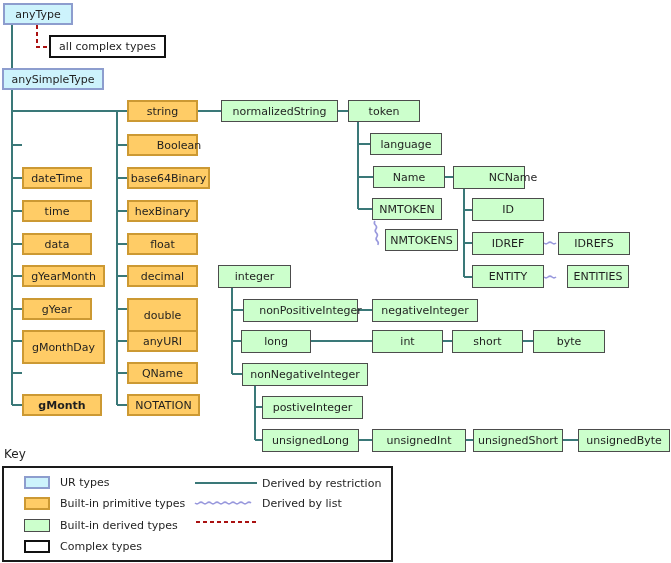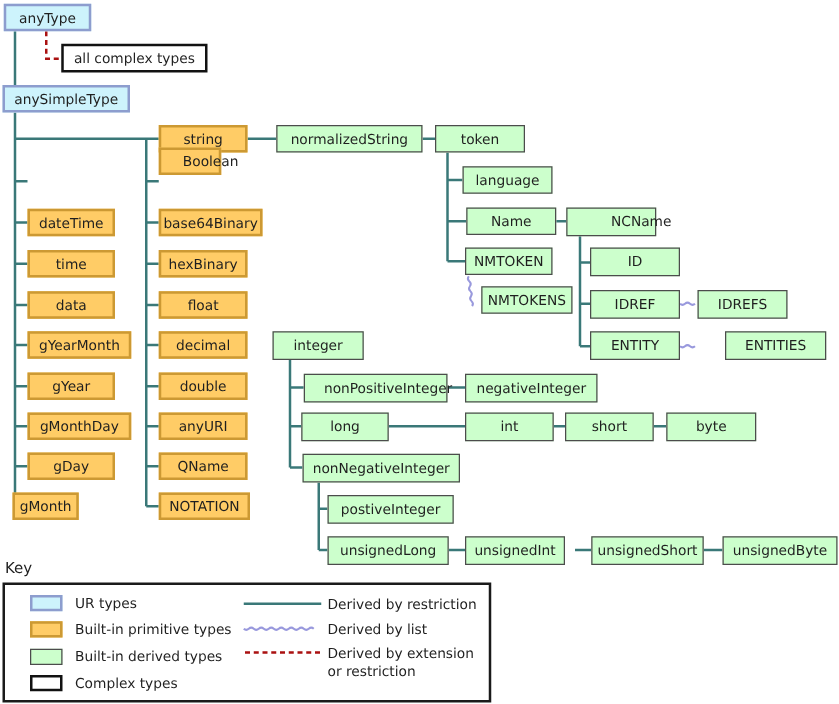--- a/index.html
+++ b/index.html
@@ -43,24 +43,20 @@
     <div class="krow" style="top:50px">
       <span class="swatch derived"></span>
       <span class="klabel">Built-in derived types</span>
     </div>
     <div class="krow" style="top:71px">
       <span class="swatch complex"></span>
       <span class="klabel">Complex types</span>
     </div>
     <div class="slabel" style="top:8px">Derived by restriction</div>
     <div class="slabel" style="top:28px">Derived by list</div>
-    <div class="slabel" style="top:47px">
-      <div>Derived by extension</div>
-      <div>or restriction</div>
-    </div>
   </div>
 
   <svg class="edges" viewBox="0 0 671 563">
       <path d="M 12 25 L 12 68" stroke="#3a7878" stroke-width="2" fill="none"></path>
       <path d="M 37 25 L 37 47 L 49 47" stroke="#aa1111" stroke-width="2" fill="none" stroke-dasharray="4 3"></path>
       <path d="M 12 90 L 12 405" stroke="#3a7878" stroke-width="2" fill="none"></path>
       <path d="M 12 111 L 127 111" stroke="#3a7878" stroke-width="2" fill="none"></path>
       <path d="M 117 111 L 117 405" stroke="#3a7878" stroke-width="2" fill="none"></path>
       <path d="M 12 145 L 22 145" stroke="#3a7878" stroke-width="2" fill="none"></path>
       <path d="M 12 178 L 22 178" stroke="#3a7878" stroke-width="2" fill="none"></path>
@@ -114,52 +110,51 @@
     </svg>
   <div class="nodes">
       <div class="node ur" style="left: 3px; top: 3px; width: 70px; height: 22px;">anyType</div>
       <div class="node complex" style="left: 49px; top: 35px; width: 117px; height: 23px;">all complex types</div>
       <div class="node ur" style="left: 2px; top: 68px; width: 102px; height: 22px; text-align: right;">anySimpleType</div>
       <div class="node primitive" style="left: 22px; top: 167px; width: 70px; height: 22px;">dateTime</div>
       <div class="node primitive" style="left: 22px; top: 200px; width: 70px; height: 22px;">time</div>
       <div class="node primitive" style="left: 22px; top: 233px; width: 70px; height: 22px;">data</div>
       <div class="node primitive" style="left: 22px; top: 265px; width: 83px; height: 22px;">gYearMonth</div>
       <div class="node primitive" style="left: 22px; top: 298px; width: 70px; height: 22px;">gYear</div>
-      <div class="node primitive" style="left: 22px; top: 330px; width: 83px; height: 22px;">gMonthDay</div>
-      <div class="node primitive" style="left: 22px; top: 362px; width: 70px; height: 22px;">gDay</div>
-      <div class="node primitive" style="left: 10px; top: 394px; width: 53px; height: 22px;">gMonth</div>
+      <div class="node primitive" style="left: 22px; top: 330px; width: 83px; height: 34px;">gMonthDay</div>
+      <div class="node primitive" style="left: 22px; top: 394px; width: 80px; height: 22px; font-weight: bold;">gMonth</div>
       <div class="node primitive" style="left: 127px; top: 100px; width: 71px; height: 22px;">string</div>
-      <div class="node primitive" style="left: 127px; top: 118px; width: 50px; height: 22px; padding-left: 33px;">Boolean</div>
+      <div class="node primitive" style="left: 127px; top: 134px; width: 71px; height: 22px; padding-left: 33px;">Boolean</div>
       <div class="node primitive" style="left: 127px; top: 167px; width: 83px; height: 22px;">base64Binary</div>
       <div class="node primitive" style="left: 127px; top: 200px; width: 71px; height: 22px;">hexBinary</div>
       <div class="node primitive" style="left: 127px; top: 233px; width: 71px; height: 22px;">float</div>
       <div class="node primitive" style="left: 127px; top: 265px; width: 71px; height: 22px;">decimal</div>
-      <div class="node primitive" style="left: 127px; top: 298px; width: 71px; height: 22px;">double</div>
+      <div class="node primitive" style="left: 127px; top: 298px; width: 71px; height: 34px;">double</div>
       <div class="node primitive" style="left: 127px; top: 330px; width: 71px; height: 22px;">anyURI</div>
       <div class="node primitive" style="left: 127px; top: 362px; width: 71px; height: 22px;">QName</div>
       <div class="node primitive" style="left: 127px; top: 394px; width: 73px; height: 22px;">NOTATION</div>
       <div class="node derived" style="left: 221px; top: 100px; width: 117px; height: 22px;">normalizedString</div>
       <div class="node derived" style="left: 348px; top: 100px; width: 72px; height: 22px;">token</div>
       <div class="node derived" style="left: 370px; top: 133px; width: 72px; height: 22px;">language</div>
       <div class="node derived" style="left: 373px; top: 166px; width: 72px; height: 22px;">Name</div>
       <div class="node derived" style="left: 372px; top: 198px; width: 70px; height: 22px;">NMTOKEN</div>
       <div class="node derived" style="left: 385px; top: 229px; width: 73px; height: 22px;">NMTOKENS</div>
       <div class="node derived" style="left: 453px; top: 166px; width: 72px; height: 23px; padding-left: 48px;">NCName</div>
       <div class="node derived" style="left: 472px; top: 198px; width: 72px; height: 23px;">ID</div>
       <div class="node derived" style="left: 472px; top: 232px; width: 72px; height: 23px;">IDREF</div>
       <div class="node derived" style="left: 558px; top: 232px; width: 72px; height: 23px;">IDREFS</div>
       <div class="node derived" style="left: 472px; top: 265px; width: 72px; height: 23px;">ENTITY</div>
-      <div class="node derived" style="left: 580px; top: 265px; width: 81px; height: 23px;">ENTITIES</div>
+      <div class="node derived" style="left: 567px; top: 265px; width: 62px; height: 23px;">ENTITIES</div>
       <div class="node derived" style="left: 218px; top: 265px; width: 73px; height: 23px;">integer</div>
       <div class="node derived" style="left: 243px; top: 299px; width: 115px; height: 23px; padding-left: 20px;">nonPositiveInteger</div>
       <div class="node derived" style="left: 372px; top: 299px; width: 106px; height: 23px;">negativeInteger</div>
       <div class="node derived" style="left: 241px; top: 330px; width: 70px; height: 23px;">long</div>
       <div class="node derived" style="left: 372px; top: 330px; width: 71px; height: 23px;">int</div>
       <div class="node derived" style="left: 452px; top: 330px; width: 71px; height: 23px;">short</div>
       <div class="node derived" style="left: 533px; top: 330px; width: 72px; height: 23px;">byte</div>
       <div class="node derived" style="left: 242px; top: 363px; width: 126px; height: 23px;">nonNegativeInteger</div>
       <div class="node derived" style="left: 262px; top: 396px; width: 101px; height: 23px;">postiveInteger</div>
       <div class="node derived" style="left: 262px; top: 429px; width: 97px; height: 23px;">unsignedLong</div>
-      <div class="node derived" style="left: 372px; top: 429px; width: 80px; height: 23px;">unsignedInt</div>
+      <div class="node derived" style="left: 372px; top: 429px; width: 94px; height: 23px;">unsignedInt</div>
       <div class="node derived" style="left: 473px; top: 429px; width: 90px; height: 23px;">unsignedShort</div>
       <div class="node derived" style="left: 578px; top: 429px; width: 92px; height: 23px;">unsignedByte</div>
     </div>
 </div>
 
 </body></html>

